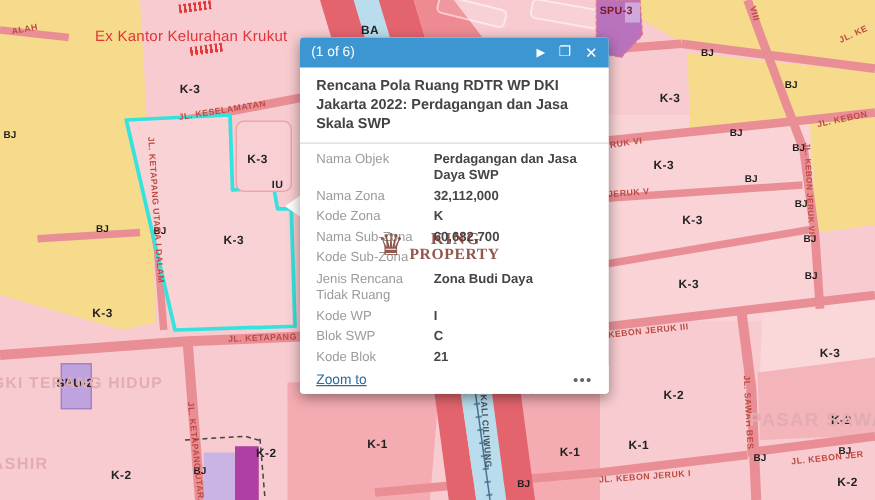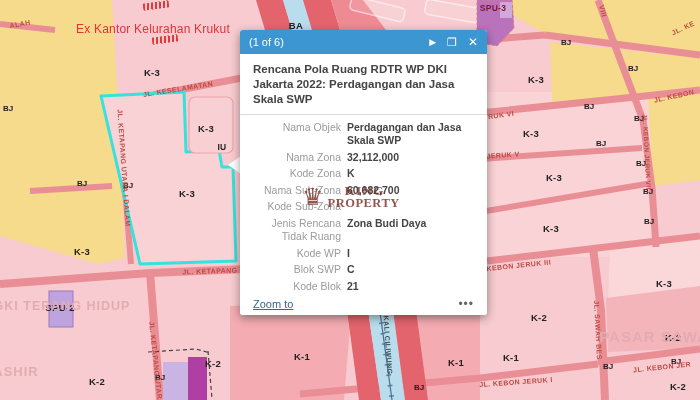--- a/index.html
+++ b/index.html
@@ -23,21 +23,21 @@
   #popup-arrow{position:absolute;left:228px;top:156px;width:0;height:0;z-index:6;
     border-top:9px solid transparent;border-bottom:9px solid transparent;border-right:13px solid #fff;}
   #phead{height:24px;background:#3C96D2;border-radius:3px 3px 0 0;display:flex;
     align-items:center;color:#fff;font-size:11px;padding:0 9px;}
   #phead .grow{flex:1;}
   .hicon{color:#fff;margin-left:11px;cursor:pointer;line-height:1;}
   #ptitle{padding:8px 13px 7px;font-size:11.5px;line-height:15px;font-weight:bold;
     color:#444;border-bottom:1px solid #d9d9d9;}
   #prows{height:196px;overflow:hidden;padding-top:4px;}
   .prow{display:flex;padding:1.5px 13px;font-size:10.5px;line-height:13.5px;}
-  .plabel{width:88px;flex:none;color:#9B9B9B;padding-right:6px;text-align:right;}
+  .plabel{width:88px;flex:none;color:#9B9B9B;padding-right:6px;}
   .pvalue{flex:1;color:#454545;font-weight:bold;}
   #pfoot{position:absolute;left:0;bottom:0;width:100%;height:22px;background:#fff;
     border-radius:0 0 3px 3px;display:flex;align-items:center;padding:0 13px;box-sizing:border-box;}
   #zoomto{font-size:11px;color:#2B6A99;text-decoration:underline;cursor:pointer;}
   #pfoot .grow{flex:1;}
   #more{font-size:12px;color:#666;letter-spacing:1px;cursor:pointer;}
   
   #wm{position:absolute;left:302px;top:184px;display:flex;align-items:center;gap:4px;
     z-index:8;color:#7A3328;opacity:.82;font-family:"Liberation Serif","DejaVu Serif",serif;}
   #wm .crown{font-size:24px;line-height:24px;}
@@ -180,21 +180,21 @@
       <span>(1 of 6)</span>
       <span class="grow"></span>
       <span class="hicon" style="font-size:9px;">▶</span>
       <span class="hicon" style="font-size:11px;">❐</span>
       <span class="hicon" style="font-size:12px;font-weight:bold;">✕</span>
     </div>
     <div id="ptitle">Rencana Pola Ruang RDTR WP DKI Jakarta 2022: Perdagangan dan Jasa Skala SWP</div>
     <div id="prows">
       <div class="prow">
           <span class="plabel">Nama Objek</span>
-          <span class="pvalue">Perdagangan dan Jasa Skala SWP</span>
+          <span class="pvalue">Perdagangan dan Jasa Daya SWP</span>
         </div>
       <div class="prow">
           <span class="plabel">Nama Zona</span>
           <span class="pvalue">32,112,000</span>
         </div>
       <div class="prow">
           <span class="plabel">Kode Zona</span>
           <span class="pvalue">K</span>
         </div>
       <div class="prow">

